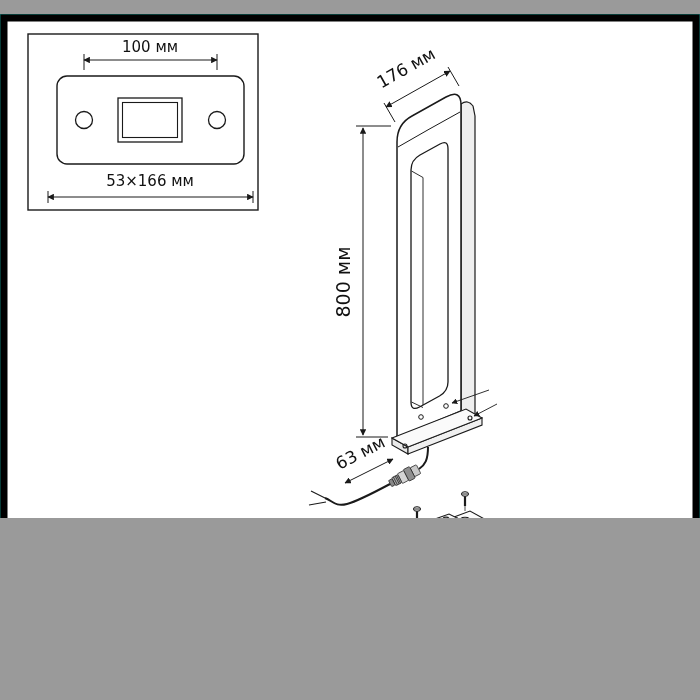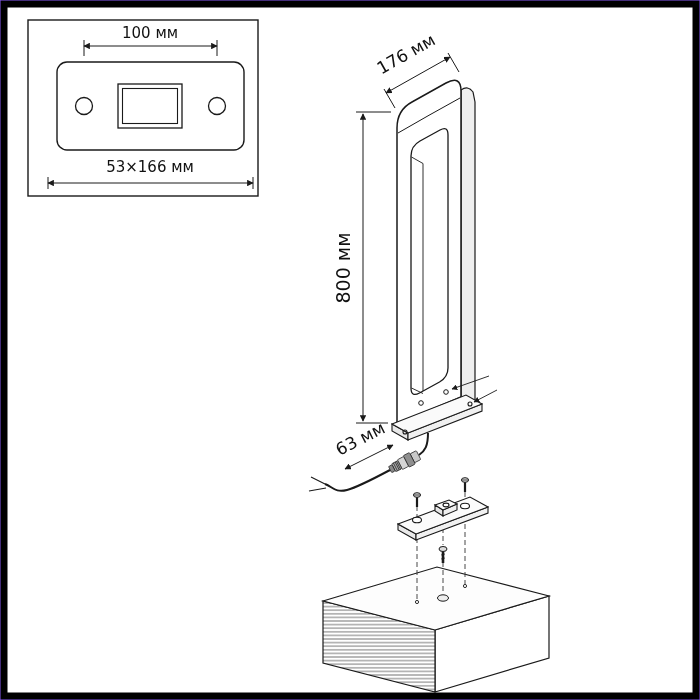--- a/index.html
+++ b/index.html
@@ -1,16 +1,16 @@
 <!DOCTYPE html>
 <html><head>
 <meta charset="utf-8">
 <style>
   html,body{margin:0;padding:0;background:#9a9a9a;}
-  .canvas{position:relative;width:700px;height:700px;background:#8b5cf6;margin:0 auto;overflow:hidden;}
+  .canvas{position:relative;width:700px;height:504px;background:#0f766e;margin:14px auto;overflow:hidden;}
   svg{display:block;}
   text{font-family:"DejaVu Sans", sans-serif;fill:#111;stroke:none;}
   .dim-text{font-size:17px;}
   .dim-text-big{font-size:19px;}
   .inset-text{font-size:15px;}
 </style>
 </head>
 <body>
 
 <div class="canvas">

